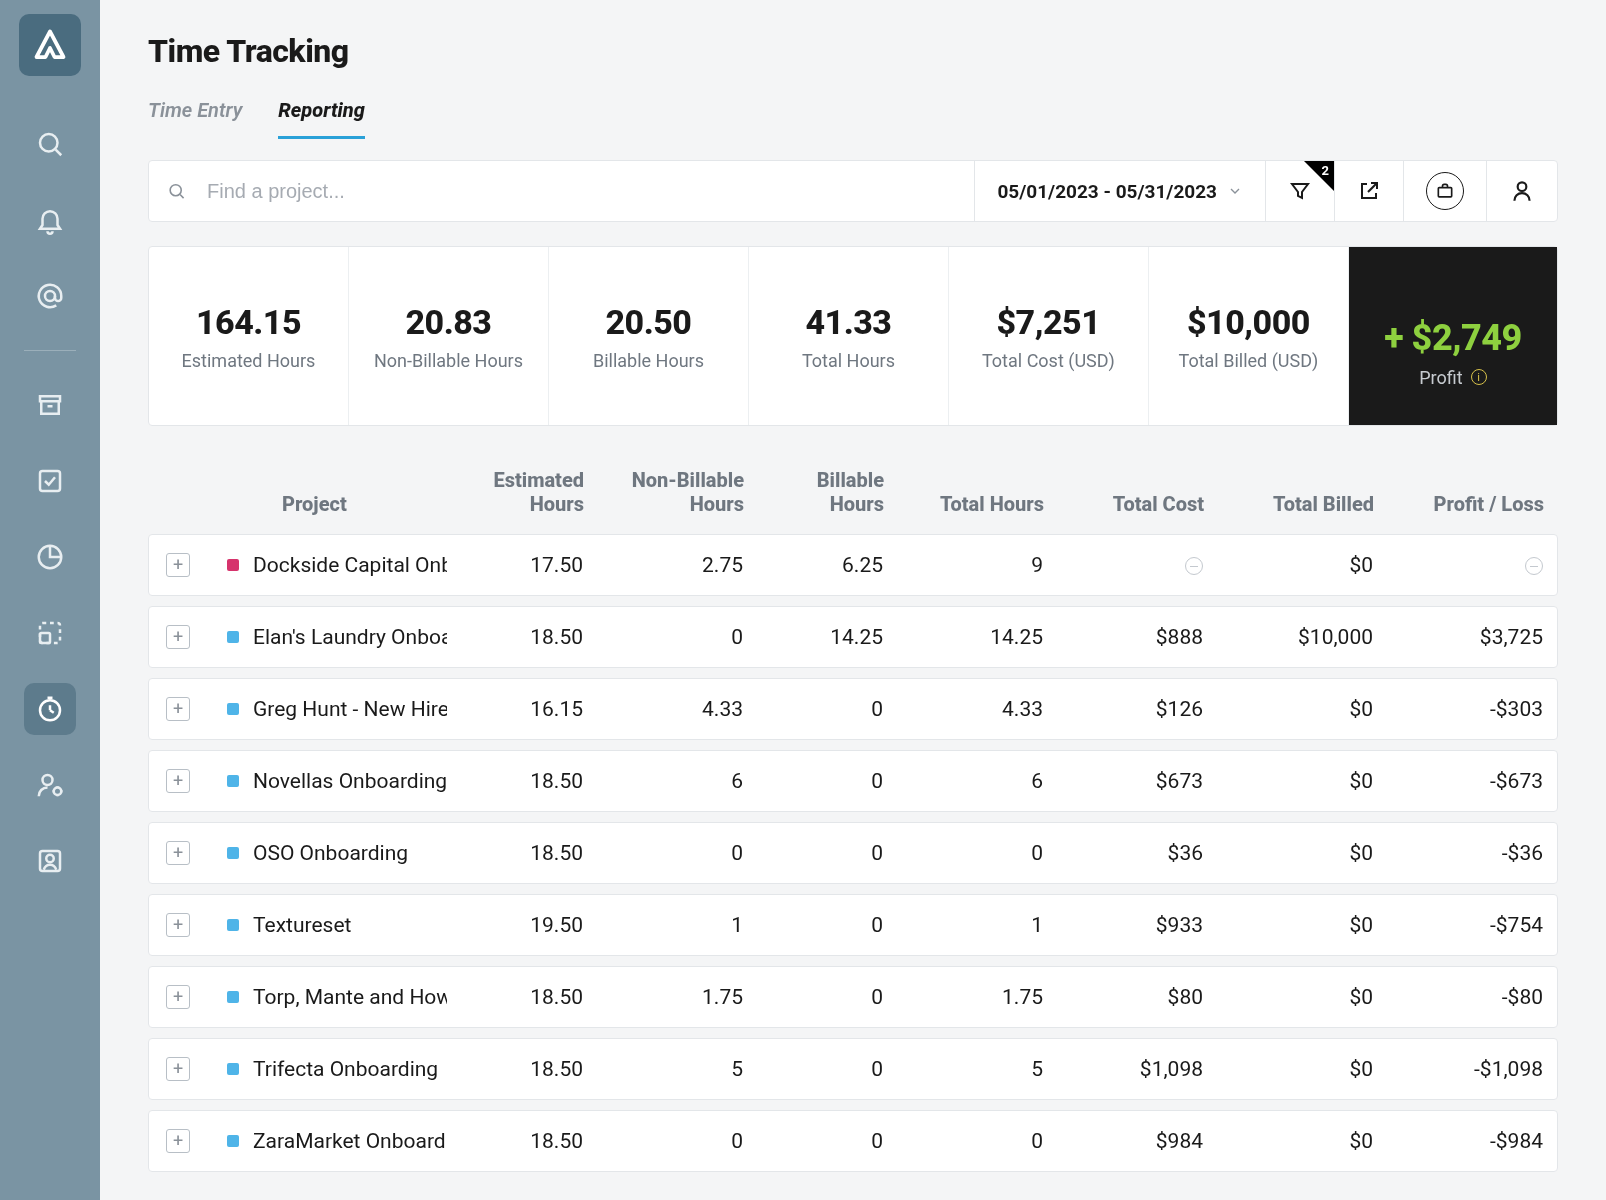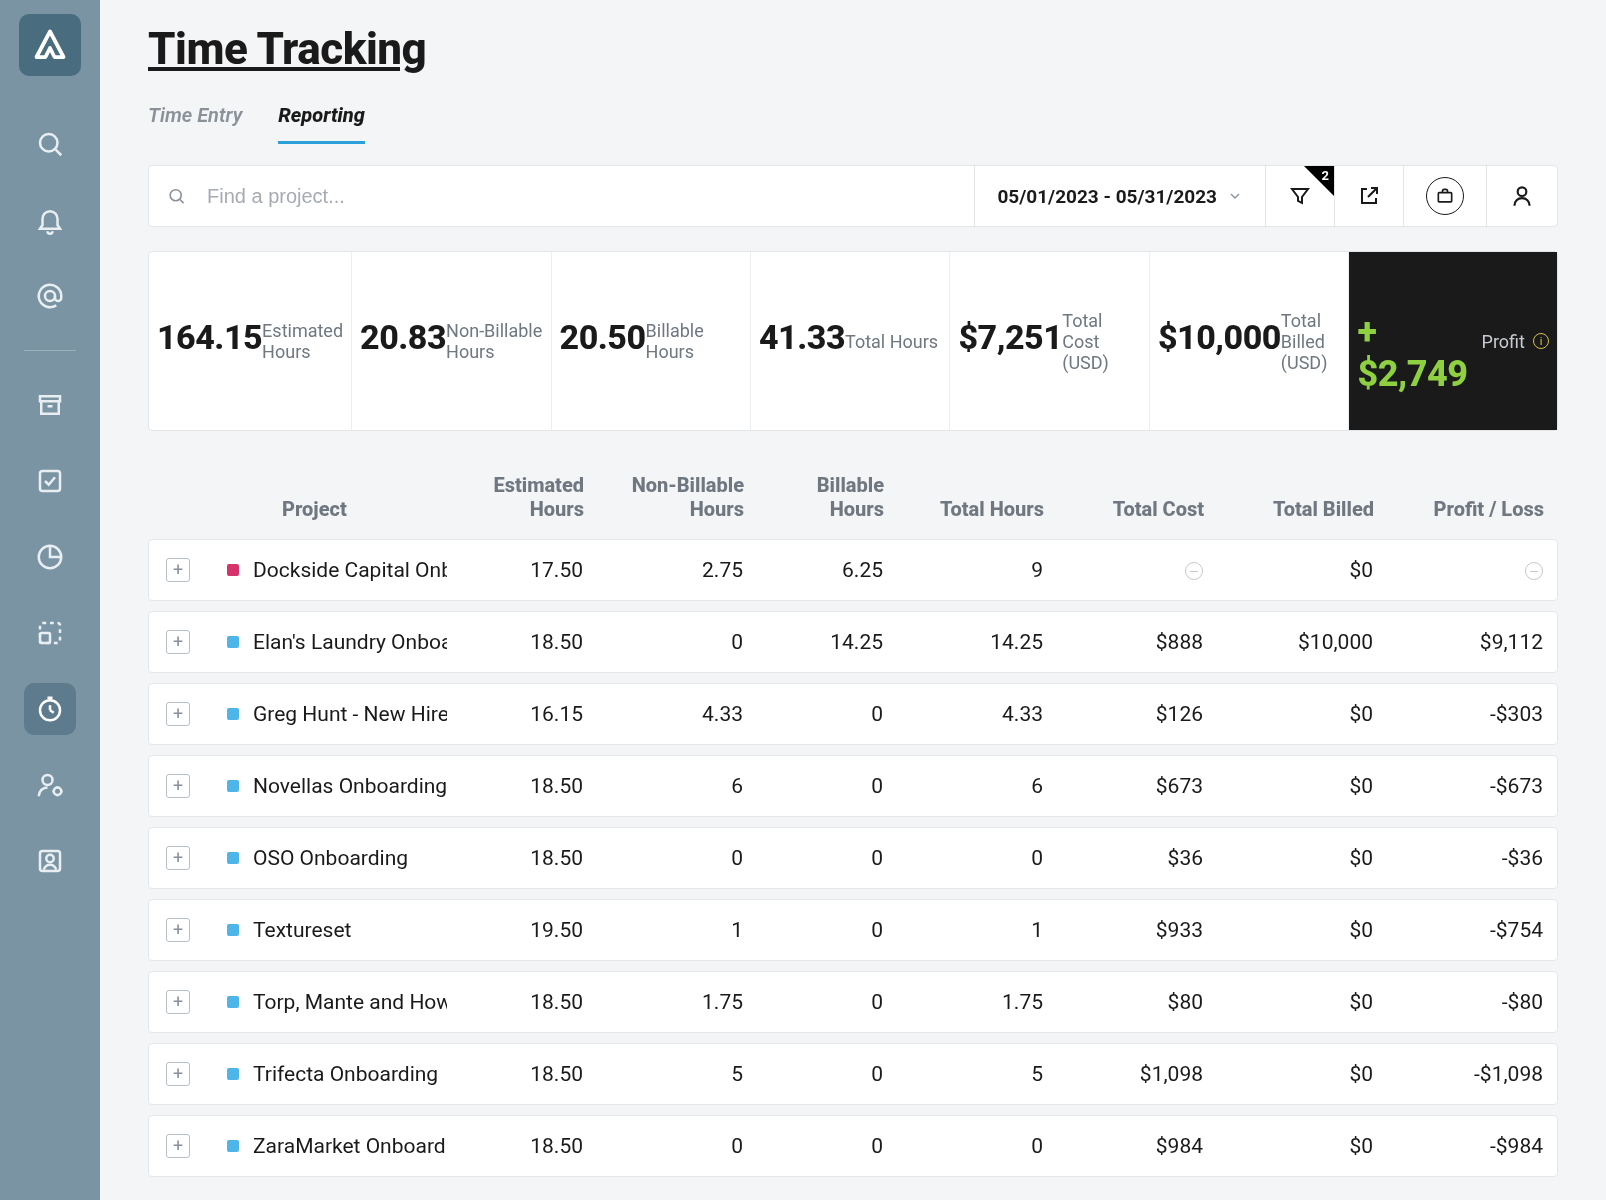--- a/index.html
+++ b/index.html
@@ -41,24 +41,23 @@
   .nav-icon.active { background: #5d7b8c; color: #fff; }
   .nav-icon svg { width: 30px; height: 30px; stroke: currentColor; }
   .nav-divider {
     width: 52px; height: 1px; background: rgba(255,255,255,0.25);
     margin: 4px 0;
   }
 
   
   .main { flex: 1; padding: 0 48px 40px 48px; overflow: auto; }
   .page-title {
-    font-size: 44px; font-weight: 800;
-    margin: 23px 0 18px 0;
+    font-size: 32px; font-weight: 800;
+    margin: 32px 0 18px 0;
     letter-spacing: -0.5px;
-    text-decoration: underline;
   }
   .tabs { display: flex; gap: 36px; border-bottom: 1px solid transparent; margin-bottom: 20px; }
   .tab {
     padding: 10px 0 14px 0;
     font-size: 20px;
     font-weight: 600;
     color: #8a9199;
     cursor: pointer;
     border-bottom: 3px solid transparent;
     font-style: italic;
@@ -121,22 +120,22 @@
     display: flex;
     background: #fff;
     border: 1px solid #e3e6e9;
     border-radius: 4px;
     margin-top: 24px;
     height: 180px;
     align-items: stretch;
   }
   .metric {
     flex: 1;
-    display: flex; flex-direction: row;
-    align-items: center; 
+    display: flex; flex-direction: column;
+    align-items: center; justify-content: center;
     border-right: 1px solid #eceff1;
     padding: 0 8px;
   }
   .metric:last-child { border-right: none; }
   .metric-value { font-size: 34px; font-weight: 800; margin-bottom: 8px; letter-spacing: -0.5px; }
   .metric-label { font-size: 18px; color: #6f7780; }
   .metric.profit {
     background: #1a1a1a;
     color: #fff;
     border: none;
@@ -407,21 +406,21 @@
             <div class="td project">
               <span class="color-dot" style="background: rgb(79, 180, 232);"></span>
               <span>Elan's Laundry Onboarding</span>
             </div>
             <div class="td">18.50</div>
             <div class="td">0</div>
             <div class="td">14.25</div>
             <div class="td">14.25</div>
             <div class="td">$888</div>
             <div class="td">$10,000</div>
-            <div class="td">$9,112</div>
+            <div class="td">$3,725</div>
           </div>
           <div class="trow">
             <div class="td expand">
               <div class="expand-btn">+</div>
             </div>
             <div class="td project">
               <span class="color-dot" style="background: rgb(79, 180, 232);"></span>
               <span>Greg Hunt - New Hire</span>
             </div>
             <div class="td">16.15</div>

